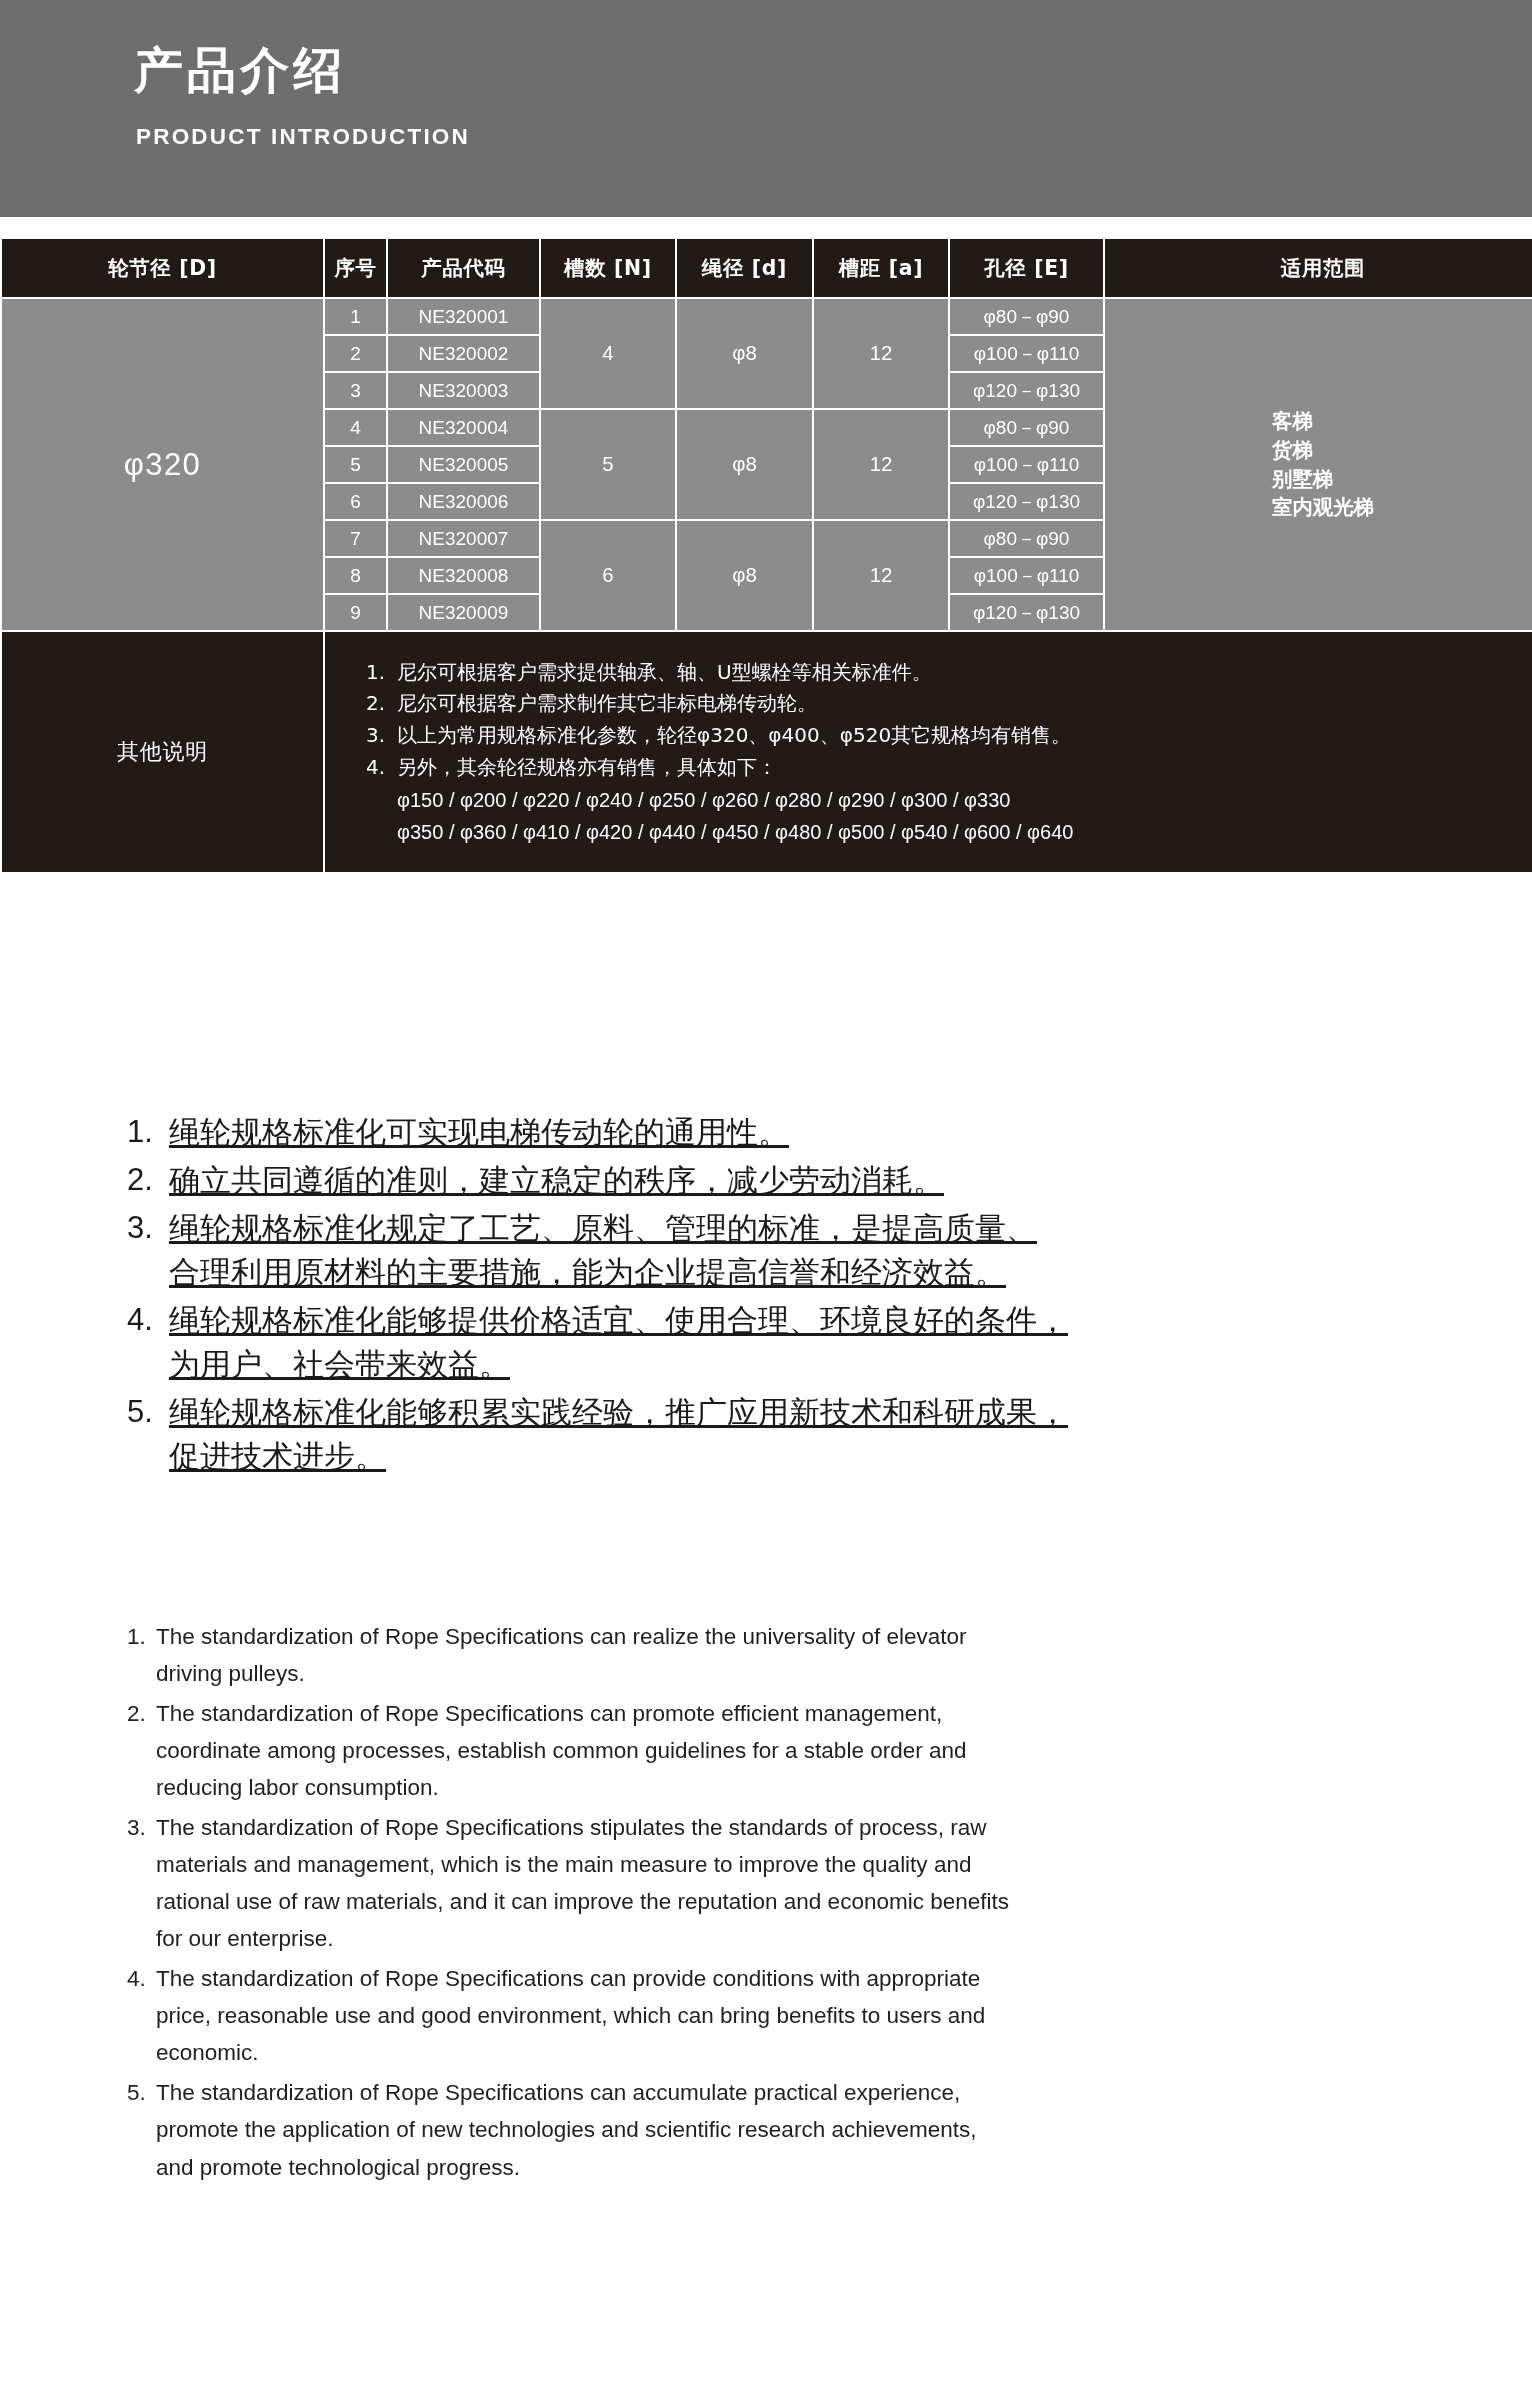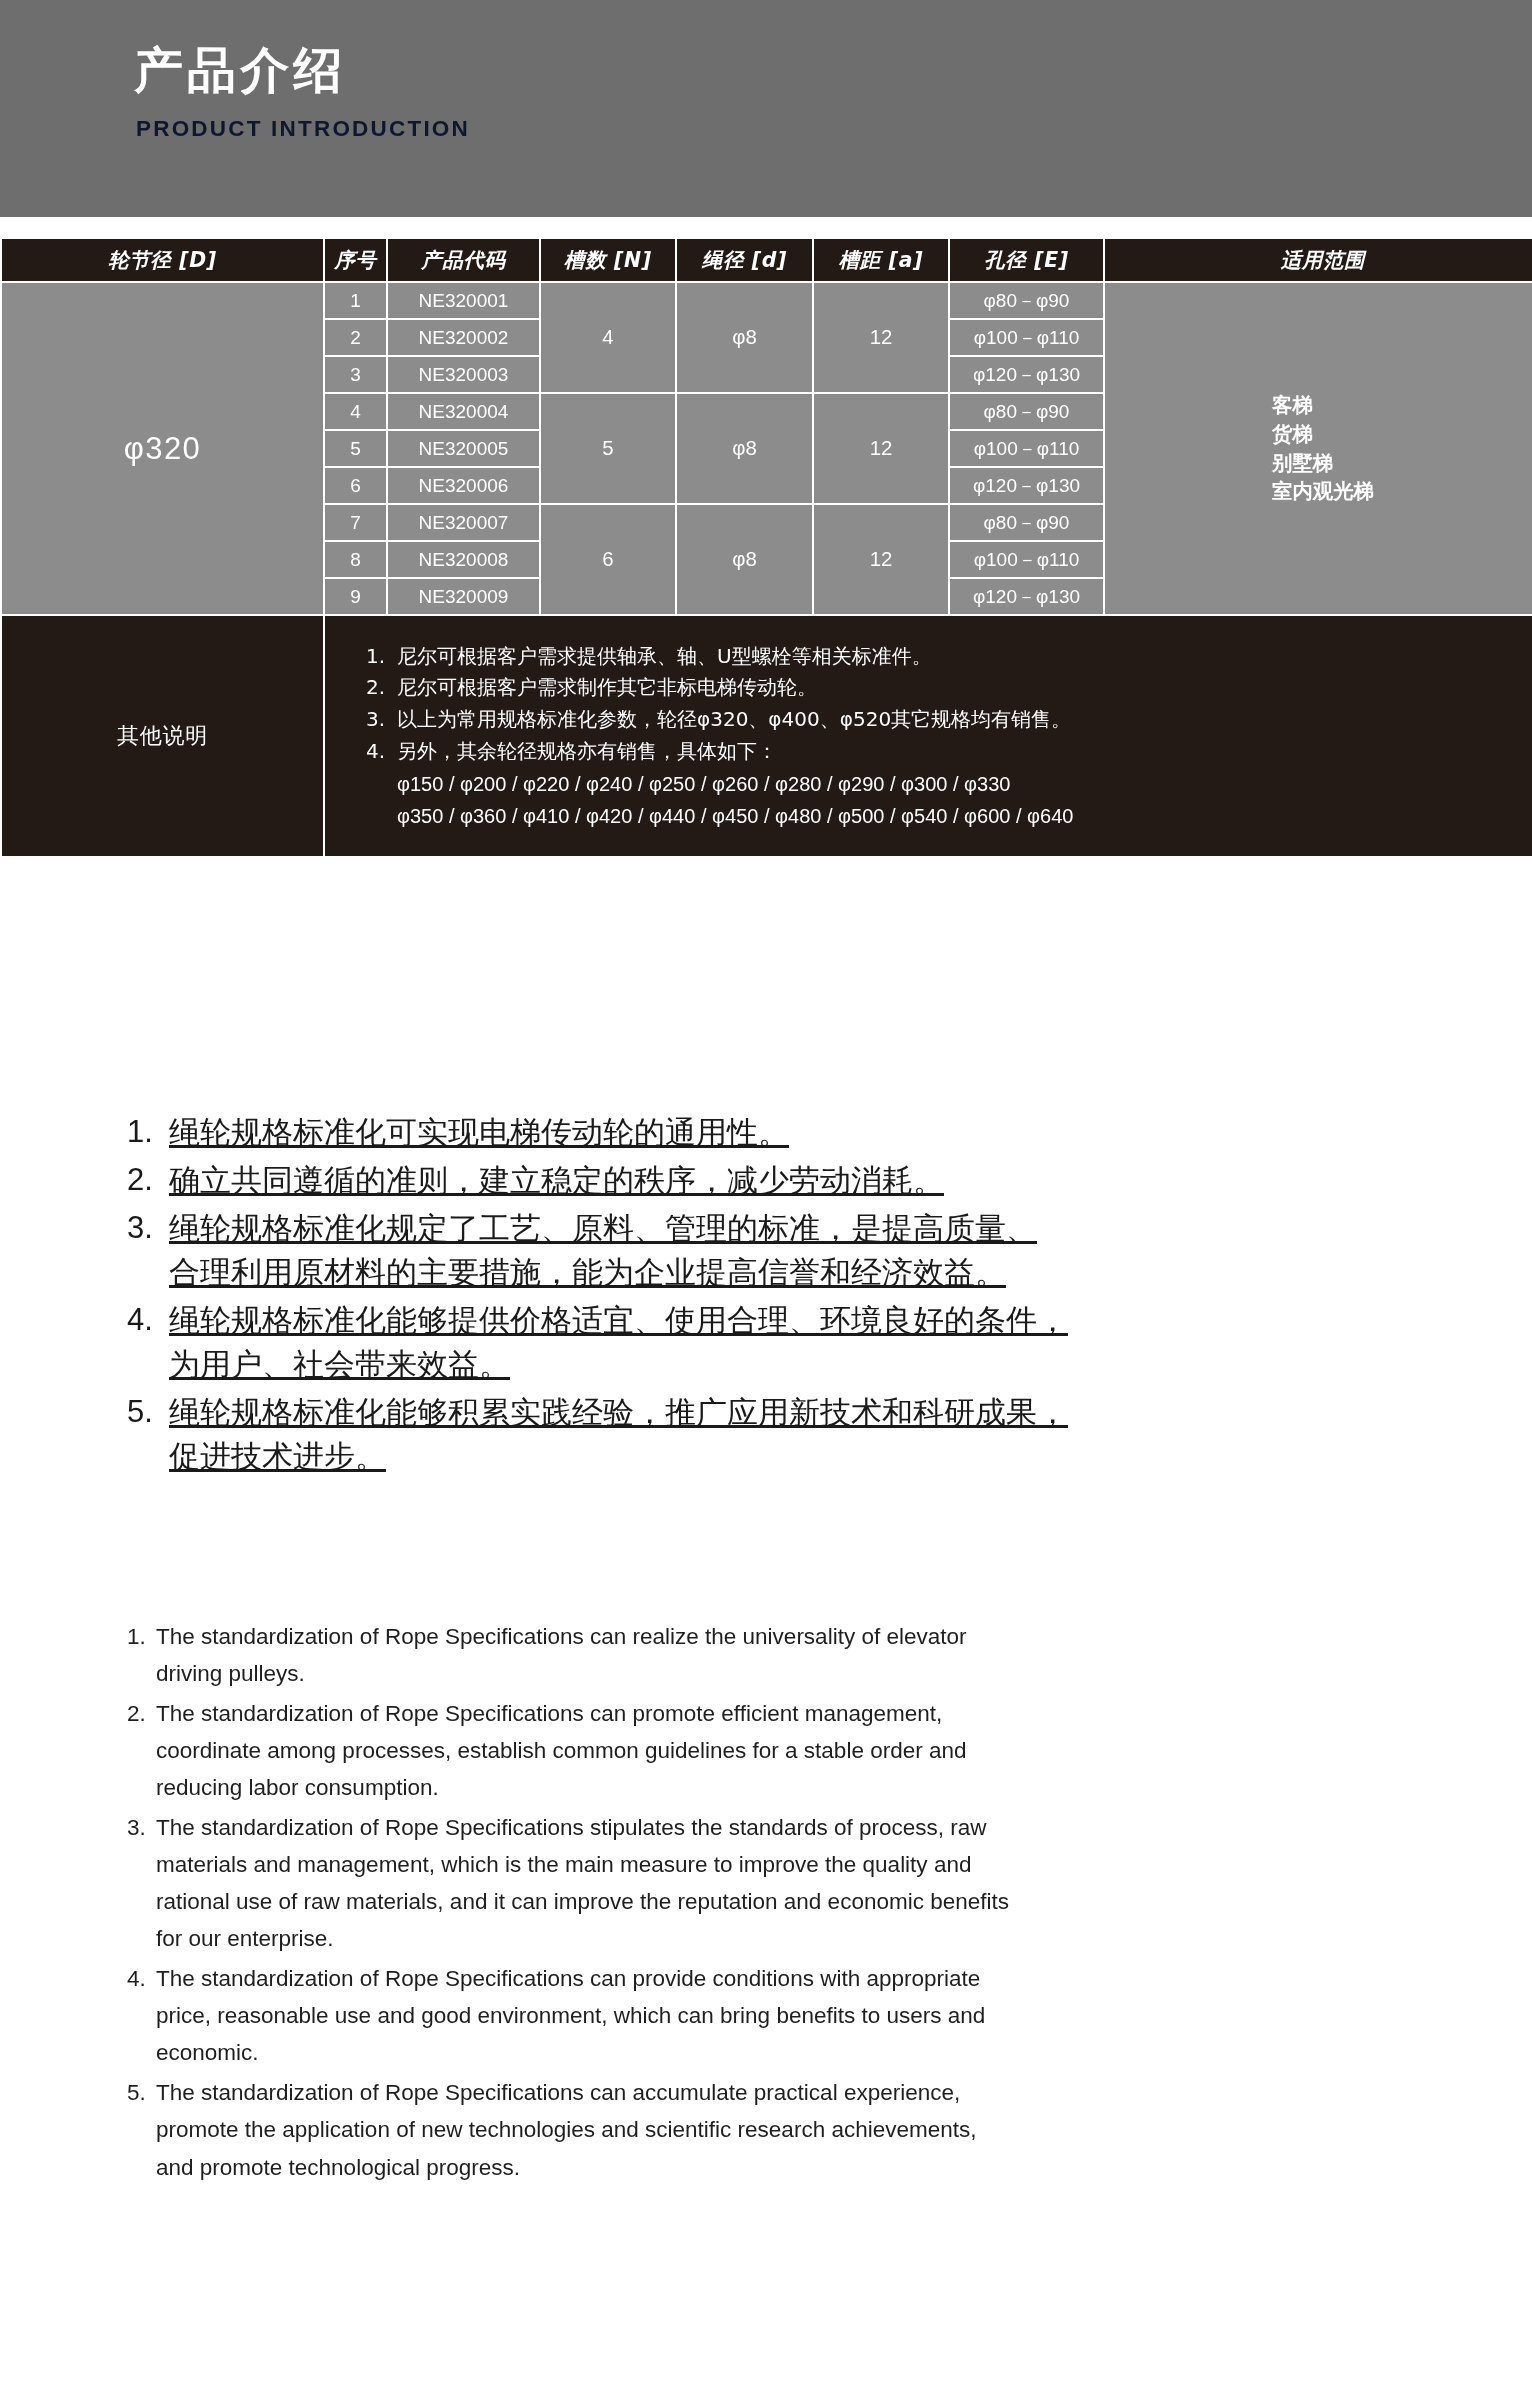--- a/index.html
+++ b/index.html
@@ -31,24 +31,24 @@
     font-size: 49px;
     font-weight: 700;
     color: #ffffff;
     letter-spacing: 4.1px;
     line-height: 1;
     font-family: Liberation Serif, serif;
   }
   .banner-sub {
     position: absolute;
     left: 136px;
-    top: 118px;
+    top: 126px;
     font-size: 22.5px;
     font-weight: 700;
-    color: #0f172a;
+    color: #ffffff;
     letter-spacing: 2.2px;
     line-height: 1;
     font-family: "Liberation Sans", sans-serif;
   }
 
   
   .spec-table-wrap {
     position: absolute;
     left: 0;
     top: 237px;
@@ -65,26 +65,25 @@
   table.spec td {
     padding: 0;
     margin: 0;
     text-align: center;
     vertical-align: middle;
     color: #ffffff;
     border: none;
   }
   table.spec thead th {
     background: #231a16;
-    height: 42px;
+    height: 58px;
     font-size: 20.4px;
     font-weight: 700;
     letter-spacing: 0.7px;
     font-family: "DejaVu Sans", "Liberation Sans", sans-serif;
-    font-style: italic;
   }
   table.spec tbody td {
     background: #8c8c8c;
     height: 35px;
     font-size: 19px;
     font-weight: 400;
     font-family: "Liberation Sans", sans-serif;
   }
   td.pitch-cell {
     font-size: 31px !important;

